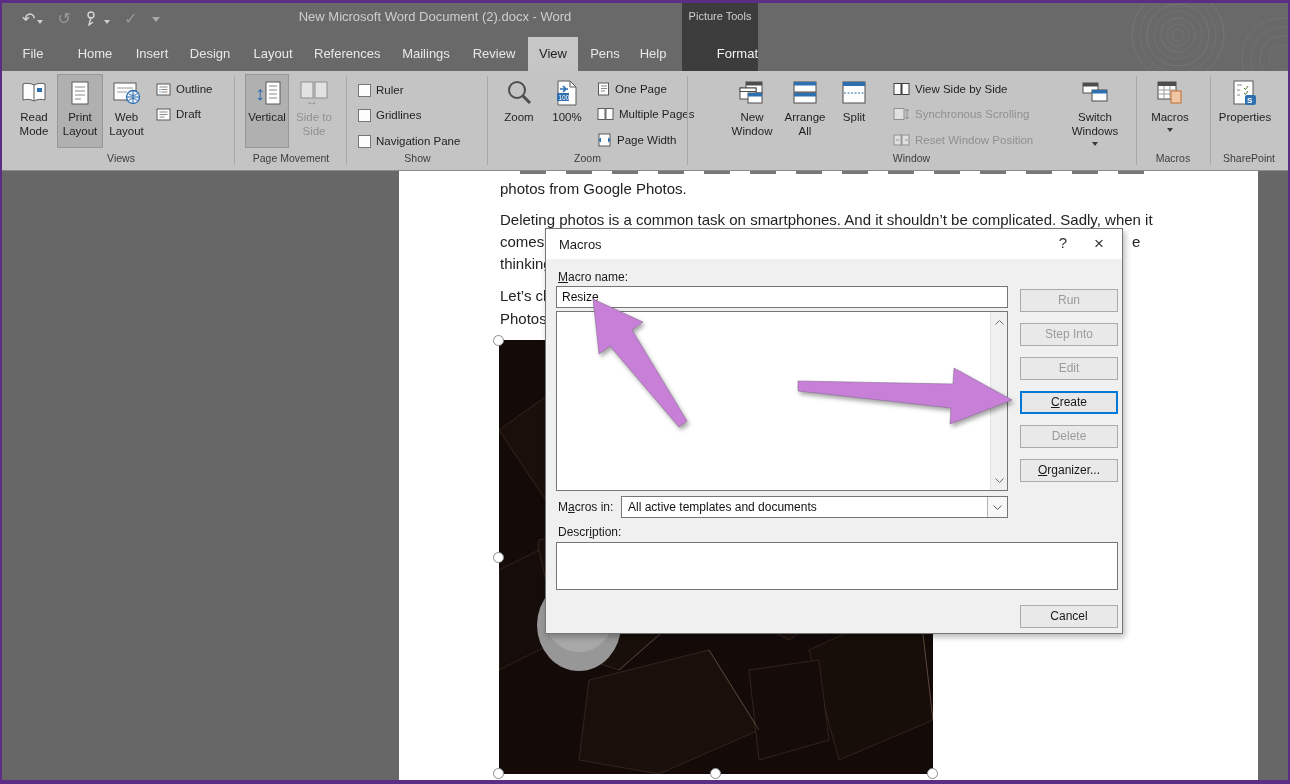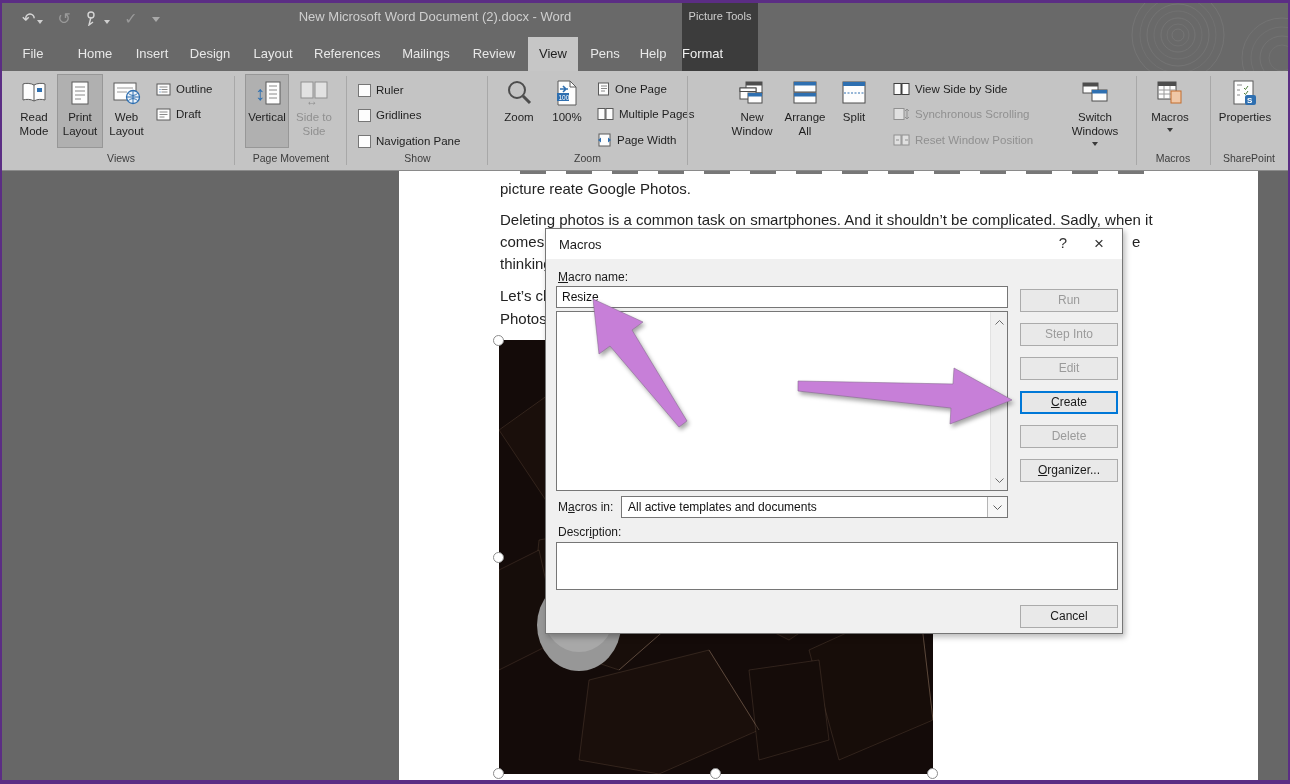--- a/index.html
+++ b/index.html
@@ -8,21 +8,21 @@
   .abs{position:absolute;}
   
   #titlebar{left:0;top:0;width:1290px;height:37px;background:#696969;}
   .qat{display:flex;align-items:center;gap:14px;position:absolute;left:22px;top:6px;height:26px;color:#d6d6d6;}
   .qat .qi{font-size:16px;line-height:1;cursor:default;}
   .qat .dim{color:#9a9a9a;}
   .carsm{width:0;height:0;border-left:3px solid transparent;border-right:3px solid transparent;border-top:4px solid #cfcfcf;display:inline-block;margin-left:2px;}
   #wintitle{left:200px;top:9px;width:470px;text-align:center;font-size:13px;color:#cfcfcf;}
   #ctxblock{left:682px;top:0;width:76px;height:71px;background:#3c3c3c;}
   #ctxlabel{left:0;top:10px;width:76px;text-align:center;font-size:11px;color:#cfcfcf;}
-  #ctxtab{left:0;top:37px;width:76px;height:34px;line-height:34px;text-align:left;font-size:13px;color:#f2f2f2;}
+  #ctxtab{left:0;top:37px;width:76px;height:34px;line-height:34px;text-align:right;font-size:13px;color:#f2f2f2;}
   
   .t-tab{position:absolute;top:37px;height:34px;line-height:34px;color:#e8e8e8;font-size:13px;text-align:center;cursor:default;}
   .t-tab.active{background:#c6c6c6;color:#1f1f1f;}
   #tellme{position:absolute;left:772px;top:37px;height:34px;display:flex;align-items:center;gap:9px;color:#f0f0f0;font-size:13px;}
   
   #ribbon{left:0;top:71px;width:1290px;height:100px;background:#c4c4c4;border-bottom:1px solid #8a8a8a;box-sizing:border-box;}
   .bigbtn{position:absolute;top:4px;height:72px;display:flex;flex-direction:column;align-items:center;justify-content:flex-start;font-size:11.5px;color:#1f1f1f;text-align:center;cursor:default;}
   .bigbtn .icw{height:36px;display:flex;align-items:center;}
   .bigbtn .lbl{line-height:1.2;}
   .bigbtn.sel{background:#b0b0b0;outline:1px solid #979797;}
@@ -313,20 +313,21 @@
         <svg width="30" height="26">
             <rect x="3" y="3" width="15" height="10" fill="#fdfdfd" stroke="#4d4d4d"></rect>
             <rect x="3" y="3" width="15" height="3.5" fill="#4d4d4d"></rect>
             <rect x="12" y="10" width="15" height="11" fill="#fdfdfd" stroke="#4d4d4d"></rect>
             <rect x="12" y="10" width="15" height="3.5" fill="#2e6fb0"></rect>
           </svg>
       </span>
         <span class="lbl">Switch Windows</span>
       <span class="car"></span>
     </div>
+    <div class="gcap" style="left:688px;width:447px;">Window</div>
     <div class="gdiv" style="left:1136px;"></div>
 
     <div class="bigbtn" style="left:1143px;width:54px;">
       <span class="icw">
         <svg width="28" height="26">
             <rect x="2" y="2" width="18" height="17" fill="#fdfdfd" stroke="#4d4d4d"></rect>
             <rect x="2" y="2" width="18" height="4" fill="#4d4d4d"></rect>
             <path d="M2 10h18M2 14h18M8 6v13M14 6v13" stroke="#9a9a9a"></path>
             <rect x="15" y="11" width="10" height="12" fill="#f0c7a6" stroke="#c36d2d"></rect>
           </svg>
@@ -349,21 +350,21 @@
       </span>
         <span class="lbl">Properties</span>
     </div>
     <div class="gcap" style="left:1212px;width:74px;">SharePoint</div>
   </div>
 
   <div class="abs" id="canvas"></div>
   <div class="abs" id="page"></div>
   <div class="abs" id="clipline"></div>
 
-  <div class="docline" style="left:500px;top:180px;">picture reate Google Photos.</div>
+  <div class="docline" style="left:500px;top:180px;">photos from Google Photos.</div>
   <div class="docline" style="left:500px;top:211px;">Deleting photos is a common task on smartphones. And it shouldn’t be complicated. Sadly, when it</div>
   <div class="docline" style="left:500px;top:233px;">comes</div>
   <div class="docline" style="left:1132px;top:233px;">e</div>
   <div class="docline" style="left:500px;top:255px;">thinking</div>
   <div class="docline" style="left:500px;top:287px;">Let’s ch</div>
   <div class="docline" style="left:500px;top:310px;">Photos</div>
 
   <div class="abs" id="photo">
     <svg width="434" height="434" viewBox="0 0 434 434">
       <rect width="434" height="434" fill="#140b09"></rect>

